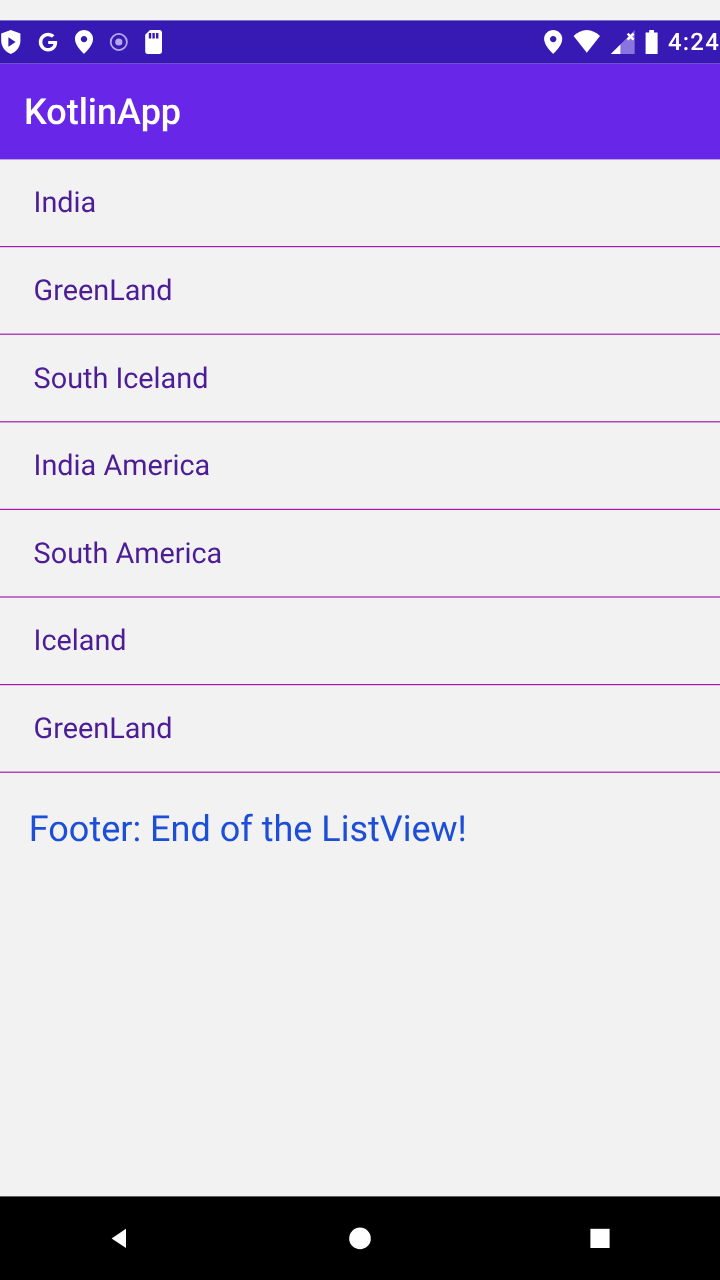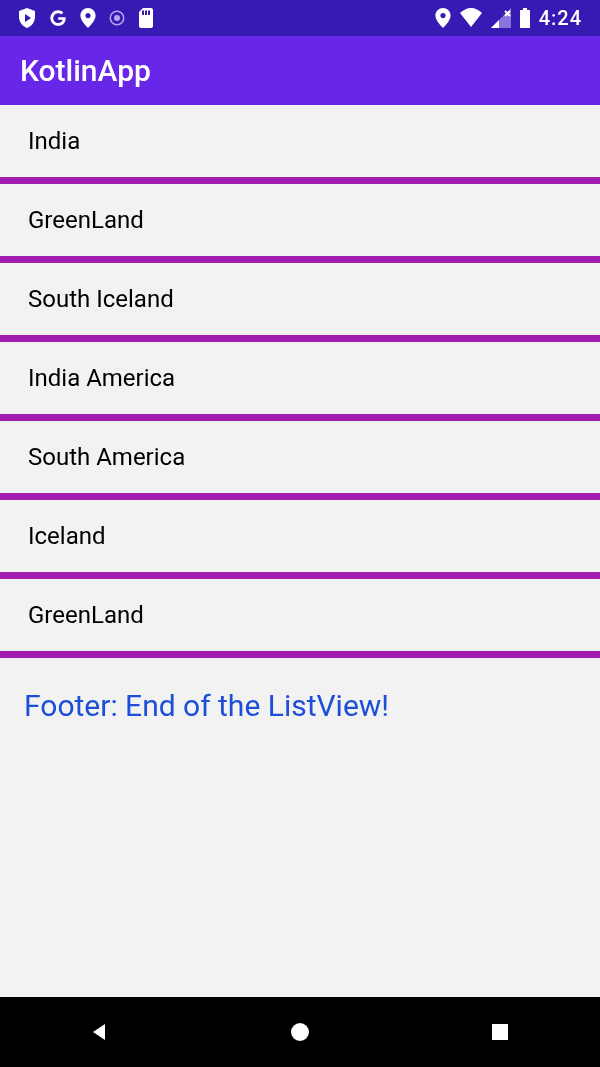--- a/index.html
+++ b/index.html
@@ -11,38 +11,39 @@
       flex-direction: column;
     }
 
     
     .status-bar {
       height: 36px;
       background: #3719b4;
       color: #fff;
       display: flex;
       align-items: center;
-      padding: 0 18px;
+      padding: 0 0;
       font-size: 20px;
+      margin-top: 17px;
     }
     .status-left { display: flex; align-items: center; gap: 12px; }
     .status-right {
       margin-left: auto;
       display: flex;
       align-items: center;
       gap: 8px;
     }
     .status-time {
       font-weight: 500;
       letter-spacing: 1px;
     }
 
     
     .app-bar {
-      height: 69px;
+      height: 80px;
       background: #6827e8;
       color: #fff;
       display: flex;
       align-items: center;
       padding: 0 20px;
       box-shadow: 0 3px 6px rgba(0,0,0,0.15);
     }
     .app-title {
       font-size: 30px;
       font-weight: 500;
@@ -51,22 +52,22 @@
     
     .content {
       flex: 1;
       overflow-y: auto;
       background: #f2f2f2;
     }
 
     .list-item {
       padding: 22px 28px 22px 28px;
       font-size: 24px;
-      color: #000000;
-      border-bottom: 7px solid #a21caf;
+      color: #4c1d95;
+      border-bottom: 1px solid #a21caf;
       background: transparent;
     }
     .list-item:first-child { border-top: none; }
 
     .footer-text {
       padding: 30px 24px 24px 24px;
       font-size: 30px;
       color: #1d4ed8;
     }
 

